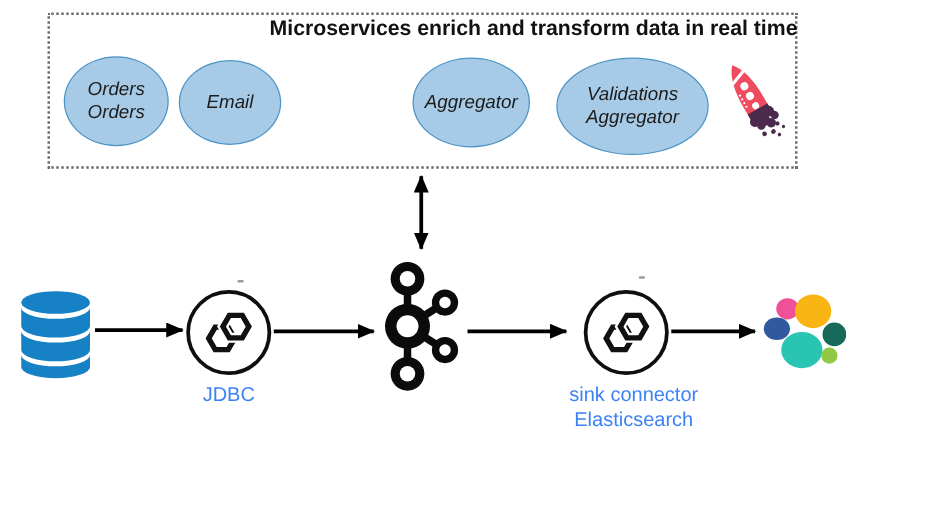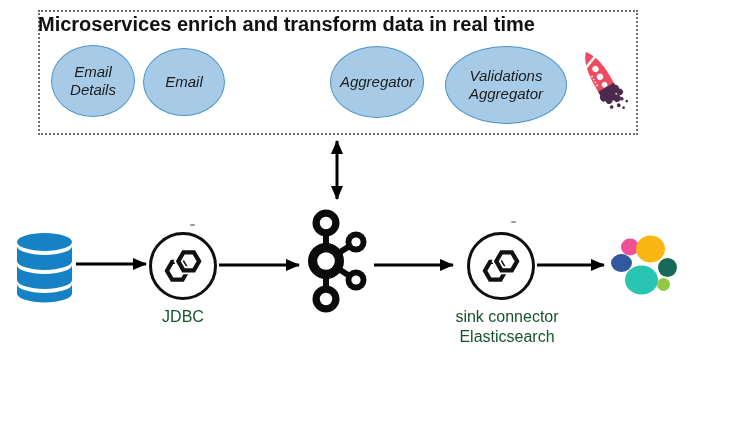--- a/index.html
+++ b/index.html
@@ -7,21 +7,21 @@
   .canvas {
     position:relative; width:756px; height:425px; background:#ffffff;
     font-family:"Liberation Sans", sans-serif; overflow:hidden; color:#1c1c1c;
   }
   .dotted-box {
     position:absolute; left:38px; top:10px; width:600px; height:125px;
     border:2px dotted #6e6e6e; background:transparent;
   }
   .diagram-title {
     position:absolute; left:38px; top:13px; width:600px;
-    text-align:left; font-weight:bold; font-size:20px; color:#111;
+    text-align:right; font-weight:bold; font-size:17px; color:#111;
   }
   .bubble {
     position:absolute; border-radius:50%;
     background:#a7cbe6; border:1.5px solid #4d94c7;
     display:flex; align-items:center; justify-content:center;
     text-align:center; font-style:italic; font-size:15px; line-height:18px;
     color:#1c1c1c; padding:0 6px;
   }
   .bubble-1 { left:51px;  top:45px; width:84px;  height:72px; }
   .bubble-2 { left:143px; top:48px; width:82px;  height:68px;align-items:center; }
@@ -37,38 +37,38 @@
     position:absolute; width:68px; height:68px; border:3px solid #0f0f0f;
     border-radius:50%; background:#fff;
     display:flex; align-items:center; justify-content:center;
   }
   .circle-source { left:149px; top:232px; }
   .circle-sink   { left:467px; top:232px; }
   .db-icon    { position:absolute; left:16px;  top:232px; }
   .kafka-icon { position:absolute; left:303px; top:207px; }
   .es-logo    { position:absolute; left:610px; top:235px; }
   .node-label {
-    position:absolute; text-align:center; font-size:16px; line-height:20px; color:#14532d;
+    position:absolute; text-align:center; font-size:16px; line-height:20px; color:#3b82f6;
   }
   .label-source { left:103px; top:307px; width:160px; }
   .label-sink   { left:421px; top:307px; width:172px; }
   .stray-mark {
     position:absolute; width:5px; height:2px; background:#9a9a9a; border-radius:1px;
   }
 </style>
 </head>
 <body>
 
 <div class="canvas">
 
   <div class="dotted-box"></div>
   <div class="diagram-title">Microservices enrich and transform data in real time</div>
 
   <div class="bubble bubble-1">
-    <span>Email Details</span>
+    <span>Orders Orders</span>
   </div>
   <div class="bubble bubble-2">
     <span>Email</span>
   </div>
   <div class="bubble bubble-4">
     <span>Aggregator</span>
   </div>
   <div class="bubble bubble-5">
     <span>Validations Aggregator</span>
   </div>

